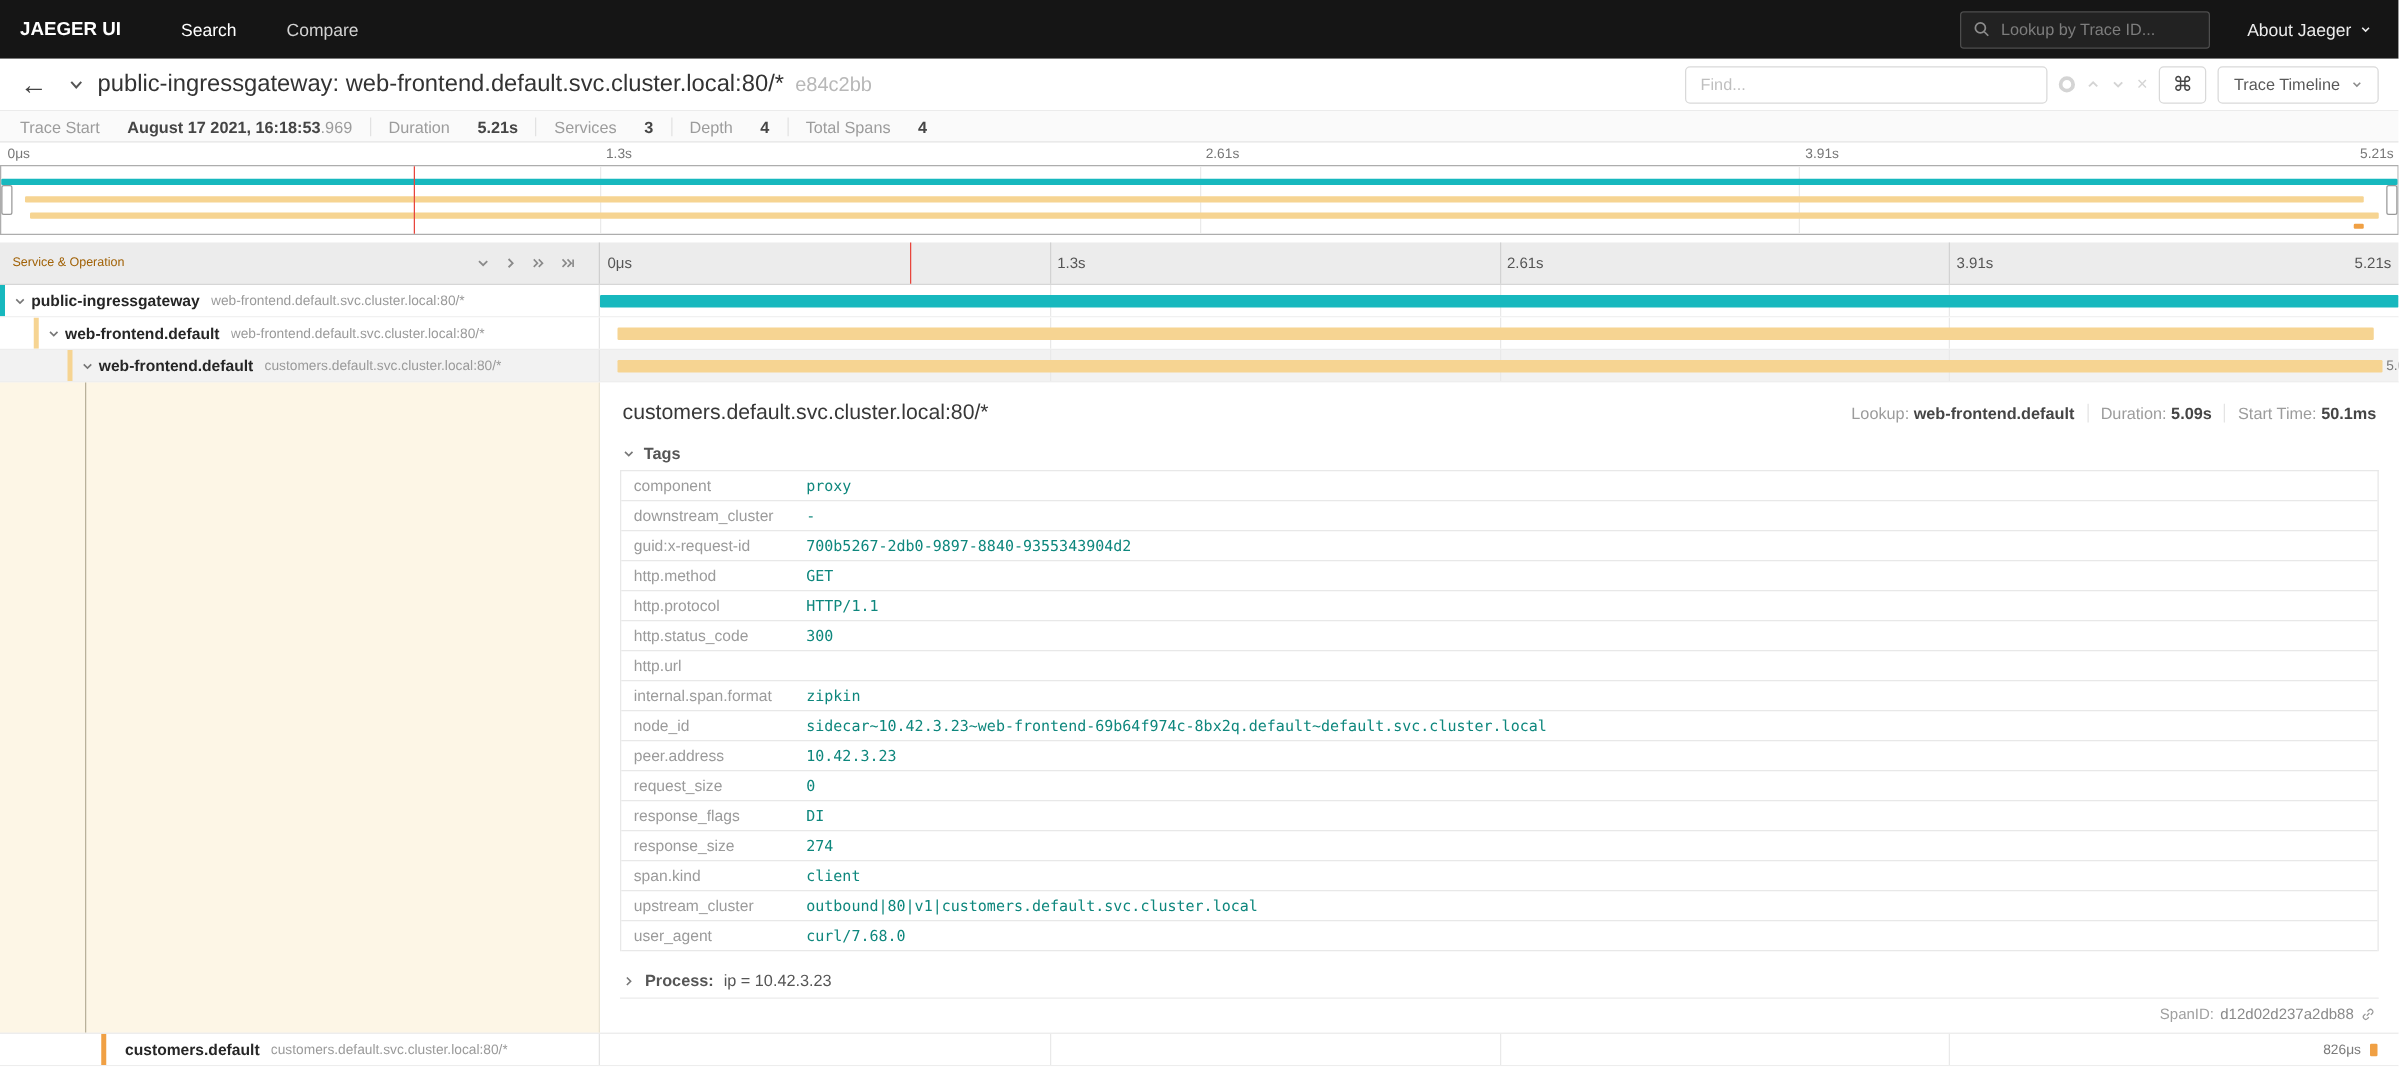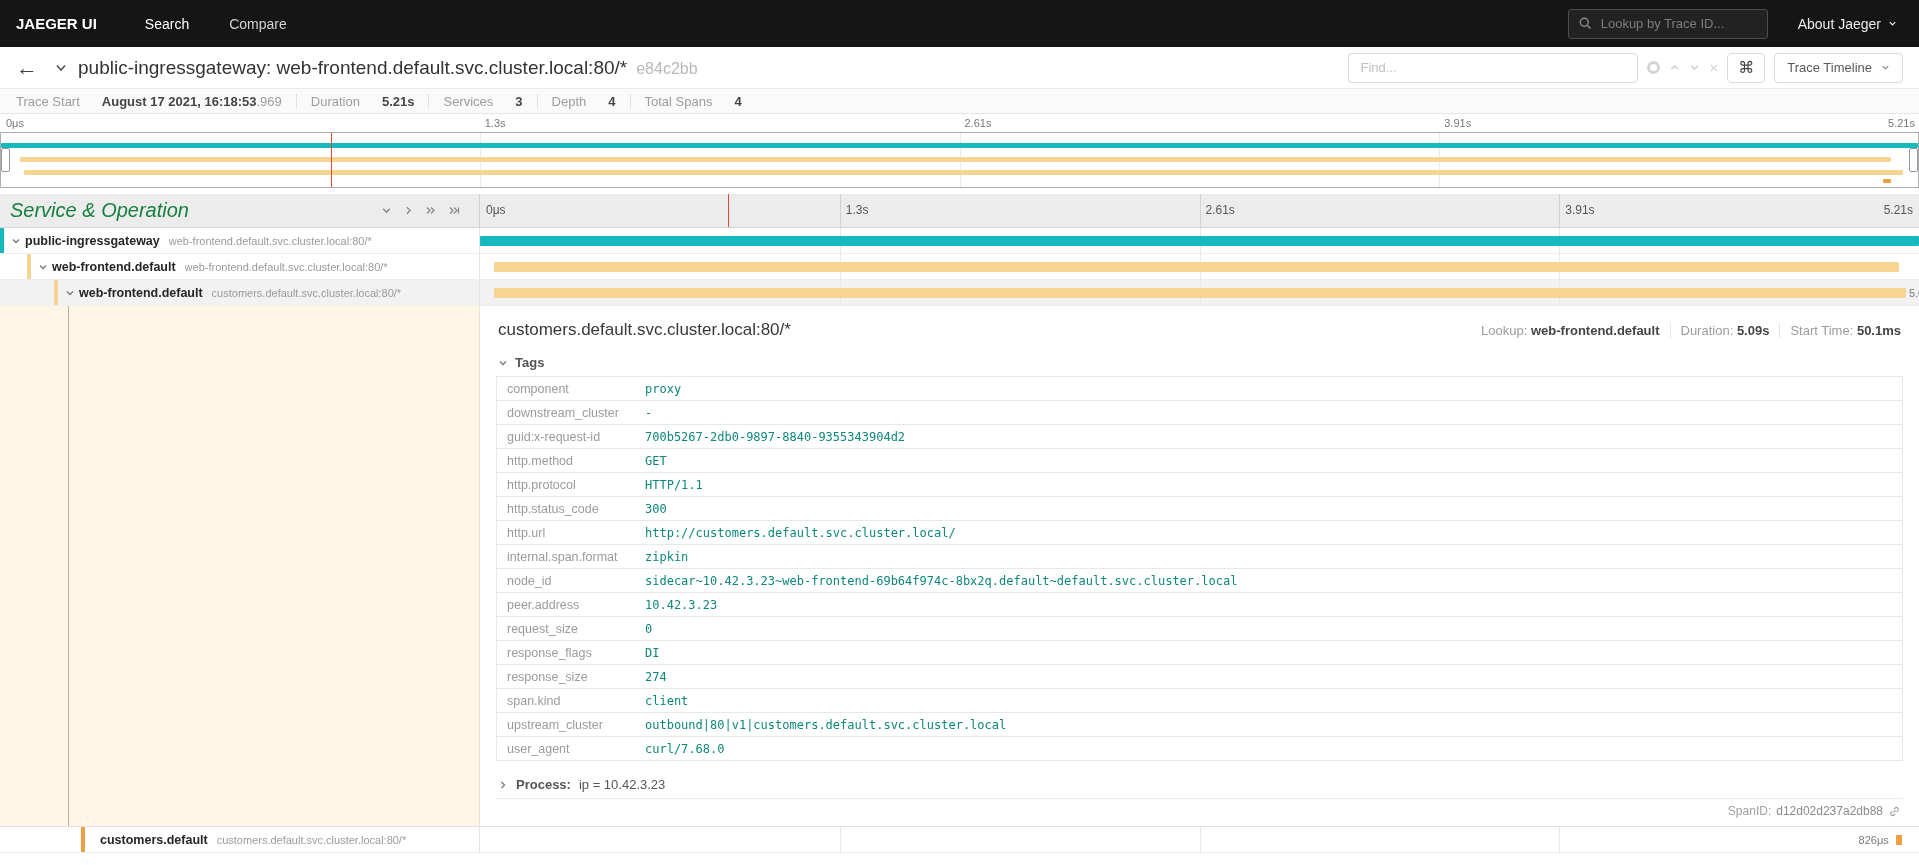--- a/index.html
+++ b/index.html
@@ -51,21 +51,21 @@
   .mm-tick { position: absolute; top: 3px; }
   .mm-canvas { height: 56px; border: 1px solid #adadad; position: relative; background: #fff; }
   .mm-grid { position: absolute; top: 0; bottom: 0; width: 1px; background: #eaeaea; }
   .mm-line { position: absolute; height: 5px; border-radius: 1px; }
   .mm-cursor { position: absolute; top: 0; bottom: 0; width: 1px; background: #e8453c; }
   .mm-handle { position: absolute; top: 15px; width: 9px; height: 24px; background: #fff; border: 1px solid #999; border-radius: 2px; cursor: col-resize; }
 
   
   .tl-hd { height: 34px; flex: 0 0 auto; display: flex; background: #ececec; border-bottom: 1px solid #d6d6d6; }
   .tl-hd-left { width: 480px; flex: 0 0 auto; display: flex; align-items: center; padding: 0 10px; border-right: 1px solid #cfcfcf; }
-  .tl-hd-title { font-size: 20px; color: #15803d; font-style: italic; }
+  .tl-hd-title { font-size: 10px; color: #a16207; }
   .tl-hd-icons { margin-left: auto; display: flex; gap: 11px; color: #8a8a8a; align-items: center; padding-right: 8px; }
   .tl-hd-icons span { display: flex; cursor: pointer; }
   .tl-hd-ticks { flex: 1; position: relative; font-size: 12px; color: #555; }
   .tick-lbl { position: absolute; top: 9px; }
   .hd-grid { position: absolute; top: 0; bottom: 0; width: 1px; background: #d2d2d2; }
   .hd-cursor { position: absolute; top: 0; bottom: 0; width: 1px; background: #e8453c; }
 
   
   .row { height: 26px; flex: 0 0 auto; display: flex; border-bottom: 1px solid #ededed; background: #fff; }
   .row.selected { background: #f2f2f2; }
@@ -356,21 +356,20 @@
         <div class="trow">
             <div class="tkey">http.protocol</div>
             <div class="tval">HTTP/1.1</div>
           </div>
         <div class="trow">
             <div class="tkey">http.status_code</div>
             <div class="tval">300</div>
           </div>
         <div class="trow">
             <div class="tkey">http.url</div>
-            <div class="tval">http://customers.default.svc.cluster.local/</div>
           </div>
         <div class="trow">
             <div class="tkey">internal.span.format</div>
             <div class="tval">zipkin</div>
           </div>
         <div class="trow">
             <div class="tkey">node_id</div>
             <div class="tval">sidecar~10.42.3.23~web-frontend-69b64f974c-8bx2q.default~default.svc.cluster.local</div>
           </div>
         <div class="trow">

